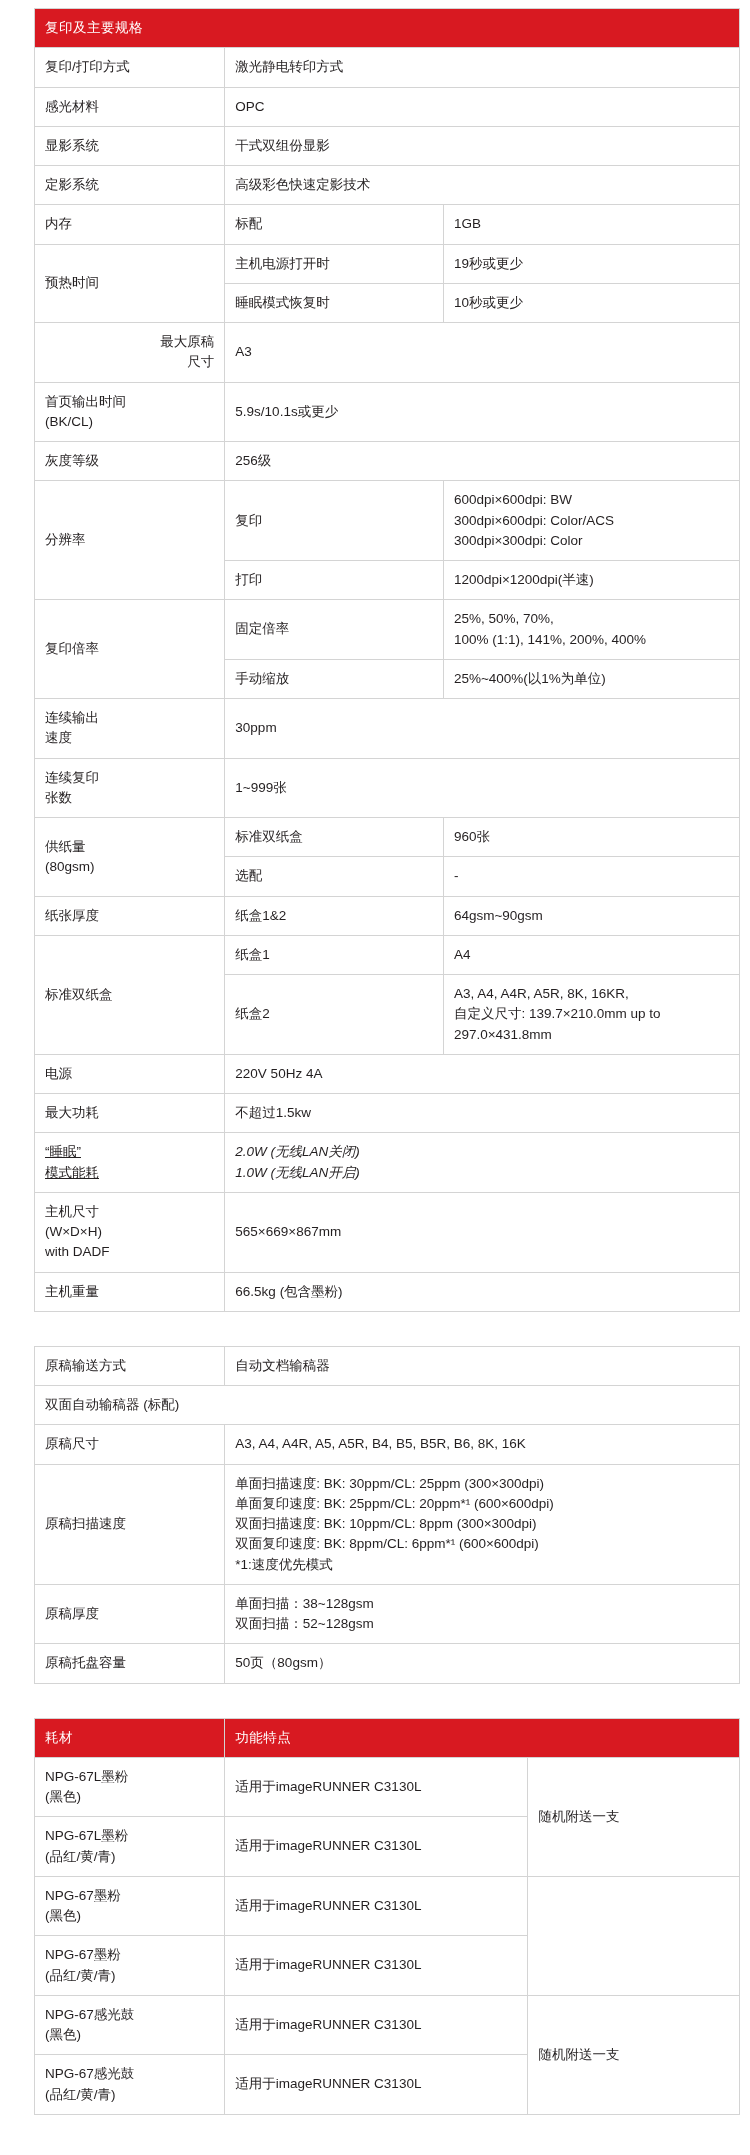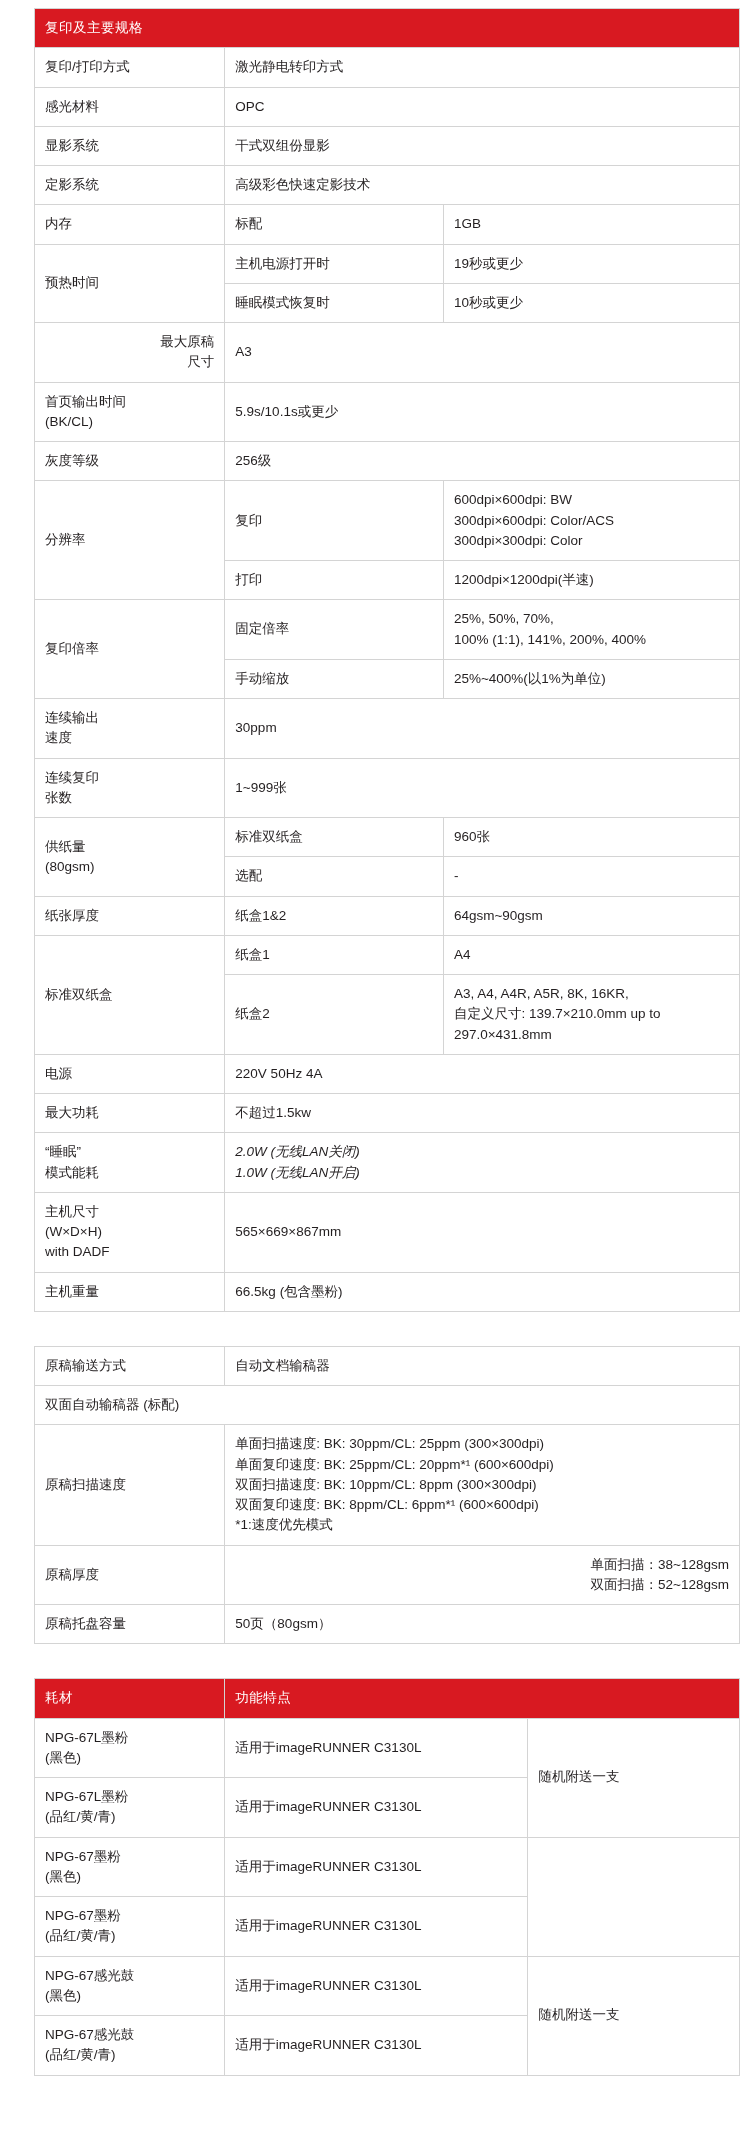--- a/index.html
+++ b/index.html
@@ -171,21 +171,21 @@
       </tr>
       <tr>
         <td class="label-cell">电源</td>
         <td colspan="2">220V 50Hz 4A</td>
       </tr>
       <tr>
         <td class="label-cell">最大功耗</td>
         <td colspan="2">不超过1.5kw</td>
       </tr>
       <tr>
-        <td class="label-cell multiline" style="white-space: pre-line;">“睡眠”
+        <td class="label-cell multiline" style="white-space: pre-line; text-decoration: underline;">“睡眠”
 模式能耗</td>
         <td colspan="2" class="multiline" style="white-space: pre-line; font-style: italic;">2.0W (无线LAN关闭)
 1.0W (无线LAN开启)</td>
       </tr>
       <tr>
         <td class="label-cell multiline" style="white-space: pre-line;">主机尺寸
 (W×D×H)
 with DADF</td>
         <td colspan="2">565×669×867mm</td>
       </tr>
@@ -205,30 +205,34 @@
     </colgroup>
     <tbody>
       <tr>
         <td class="label-cell">原稿输送方式</td>
         <td>自动文档输稿器</td>
       </tr>
       <tr>
         <td colspan="2">双面自动输稿器 (标配)</td>
       </tr>
       <tr>
+        <td class="label-cell">原稿尺寸</td>
+        <td>A3, A4, A4R, A5, A5R, B4, B5, B5R, B6, 8K, 16K</td>
+      </tr>
+      <tr>
         <td class="label-cell">原稿扫描速度</td>
         <td class="multiline" style="white-space: pre-line;">单面扫描速度: BK: 30ppm/CL: 25ppm (300×300dpi)
 单面复印速度: BK: 25ppm/CL: 20ppm*¹ (600×600dpi)
 双面扫描速度: BK: 10ppm/CL: 8ppm (300×300dpi)
 双面复印速度: BK: 8ppm/CL: 6ppm*¹ (600×600dpi)
 *1:速度优先模式</td>
       </tr>
       <tr>
         <td class="label-cell">原稿厚度</td>
-        <td class="multiline" style="white-space: pre-line; text-align: right;">单面扫描：38~128gsm
+        <td class="multiline" style="white-space: pre-line;">单面扫描：38~128gsm
 双面扫描：52~128gsm</td>
       </tr>
       <tr>
         <td class="label-cell">原稿托盘容量</td>
         <td>50页（80gsm）</td>
       </tr>
     </tbody>
   </table>
 
   <div class="spacer"></div>

